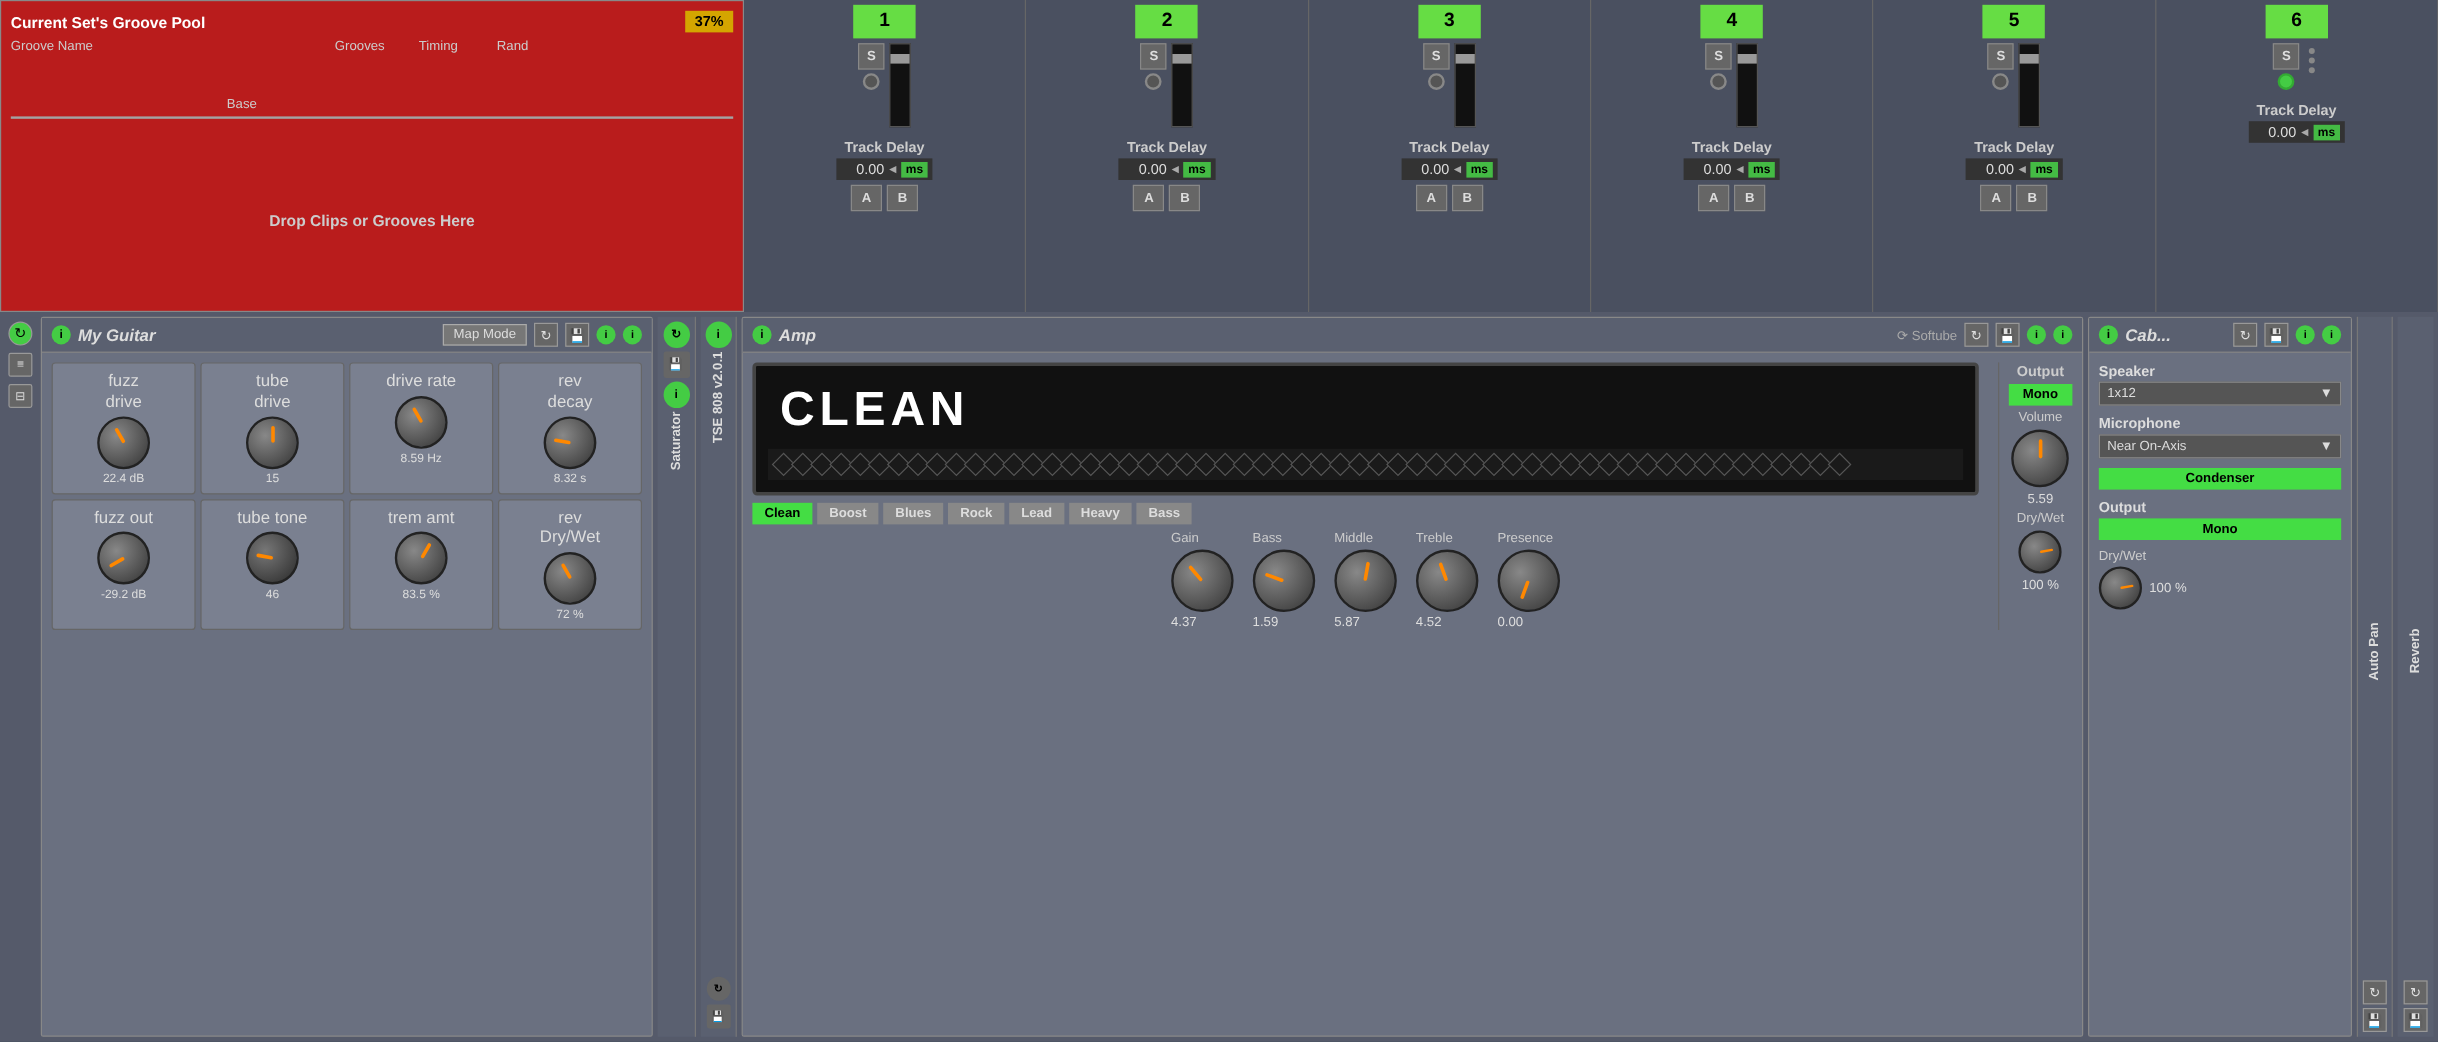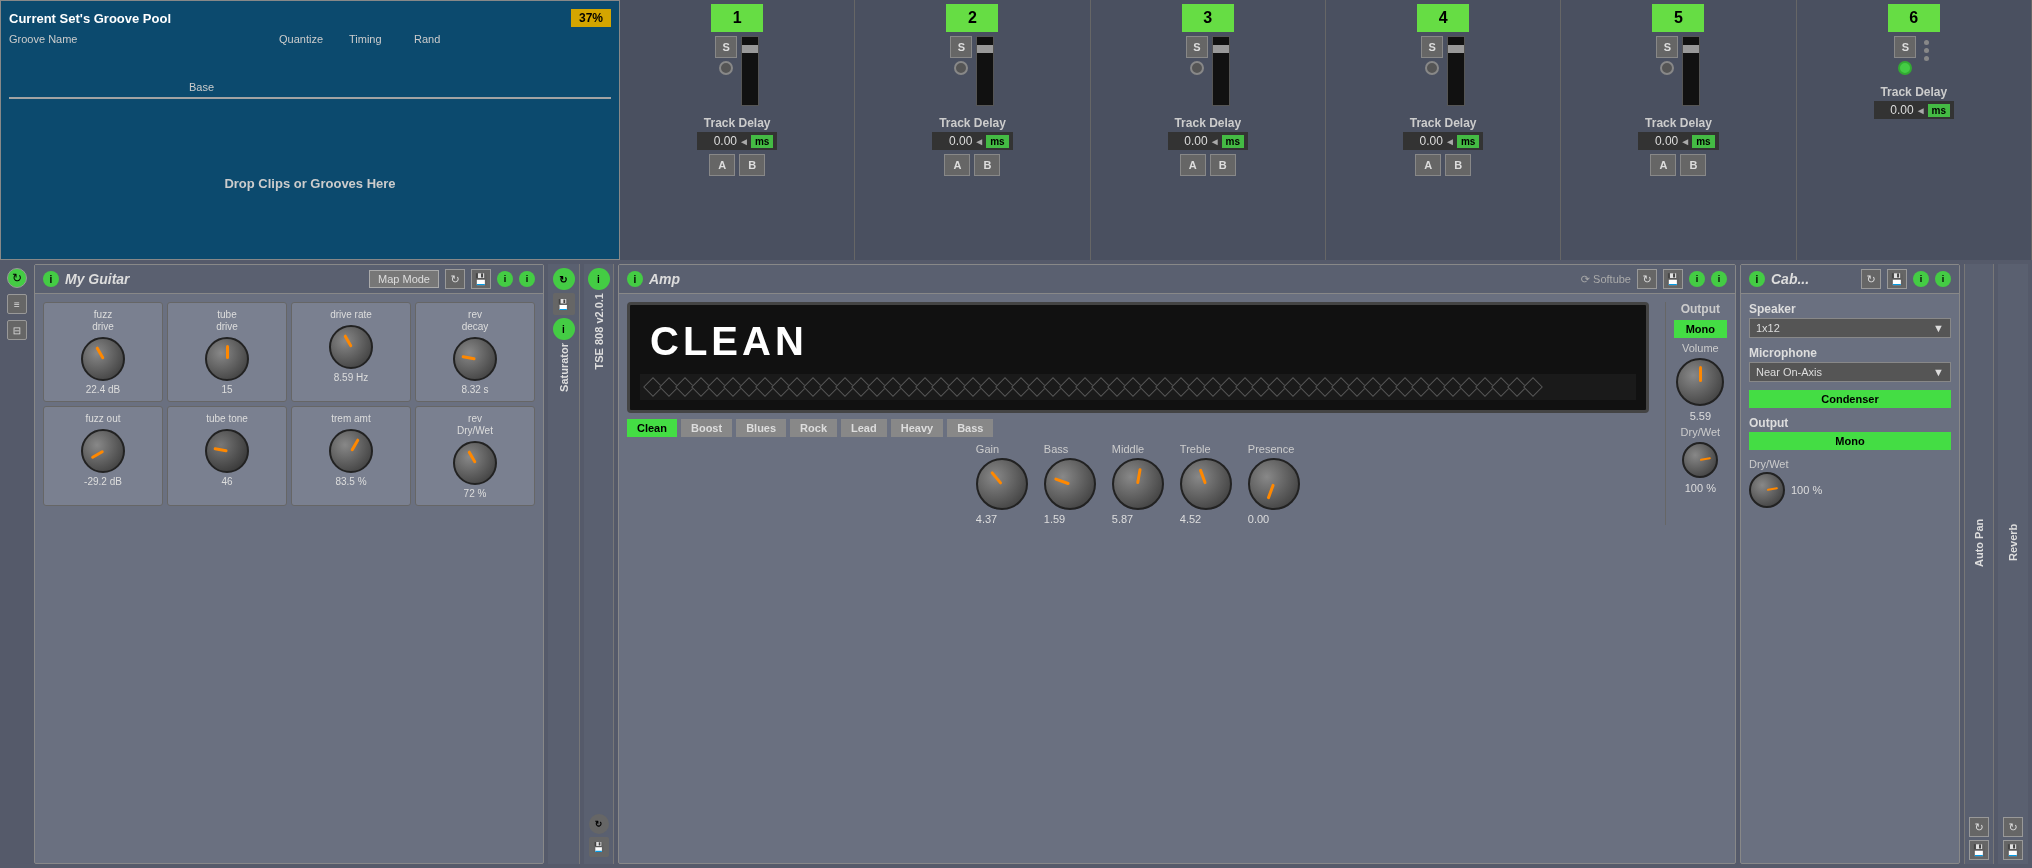--- a/index.html
+++ b/index.html
@@ -16,21 +16,21 @@
     
     .top-section {
       display: flex;
       height: 260px;
       background: #3a3f4a;
     }
 
     
     .groove-pool {
       width: 620px;
-      background: #0c4a6e;
+      background: #b91c1c;
       border: 1px solid #888;
       padding: 8px;
       flex-shrink: 0;
     }
     .groove-pool-header {
       display: flex;
       align-items: center;
       justify-content: space-between;
       margin-bottom: 6px;
     }
@@ -261,21 +261,21 @@
     .knob-cell {
       display: flex;
       flex-direction: column;
       align-items: center;
       background: #7a8090;
       padding: 6px 4px;
       border-radius: 3px;
       border: 1px solid #666;
     }
     .knob-label {
-      font-size: 10px;
+      font-size: 14px;
       color: #ddd;
       text-align: center;
       margin-bottom: 4px;
       line-height: 1.2;
     }
     .knob {
       width: 44px;
       height: 44px;
       border-radius: 50%;
       background: radial-gradient(circle at 35% 35%, #888, #333);
@@ -603,21 +603,21 @@
   <div class="top-section">
 
     <div class="groove-pool">
       <div class="groove-pool-header">
         <span class="groove-pool-title">Current Set's Groove Pool</span>
         <span class="groove-pool-pct">37%</span>
       </div>
       <div class="groove-pool-cols">
         <span class="groove-col-name">Groove Name</span>
         <span class="groove-col-base">Base</span>
-        <span class="groove-col-quantize">Quantize</span>
+        <span class="groove-col-quantize">Grooves</span>
         <span class="groove-col-timing">Timing</span>
         <span class="groove-col-rand">Rand</span>
       </div>
       <div class="groove-drop-area">Drop Clips or Grooves Here</div>
     </div>
 
     <div class="track-delays">
 
       <div class="track-col">
         <div class="track-num-btn">1</div>

